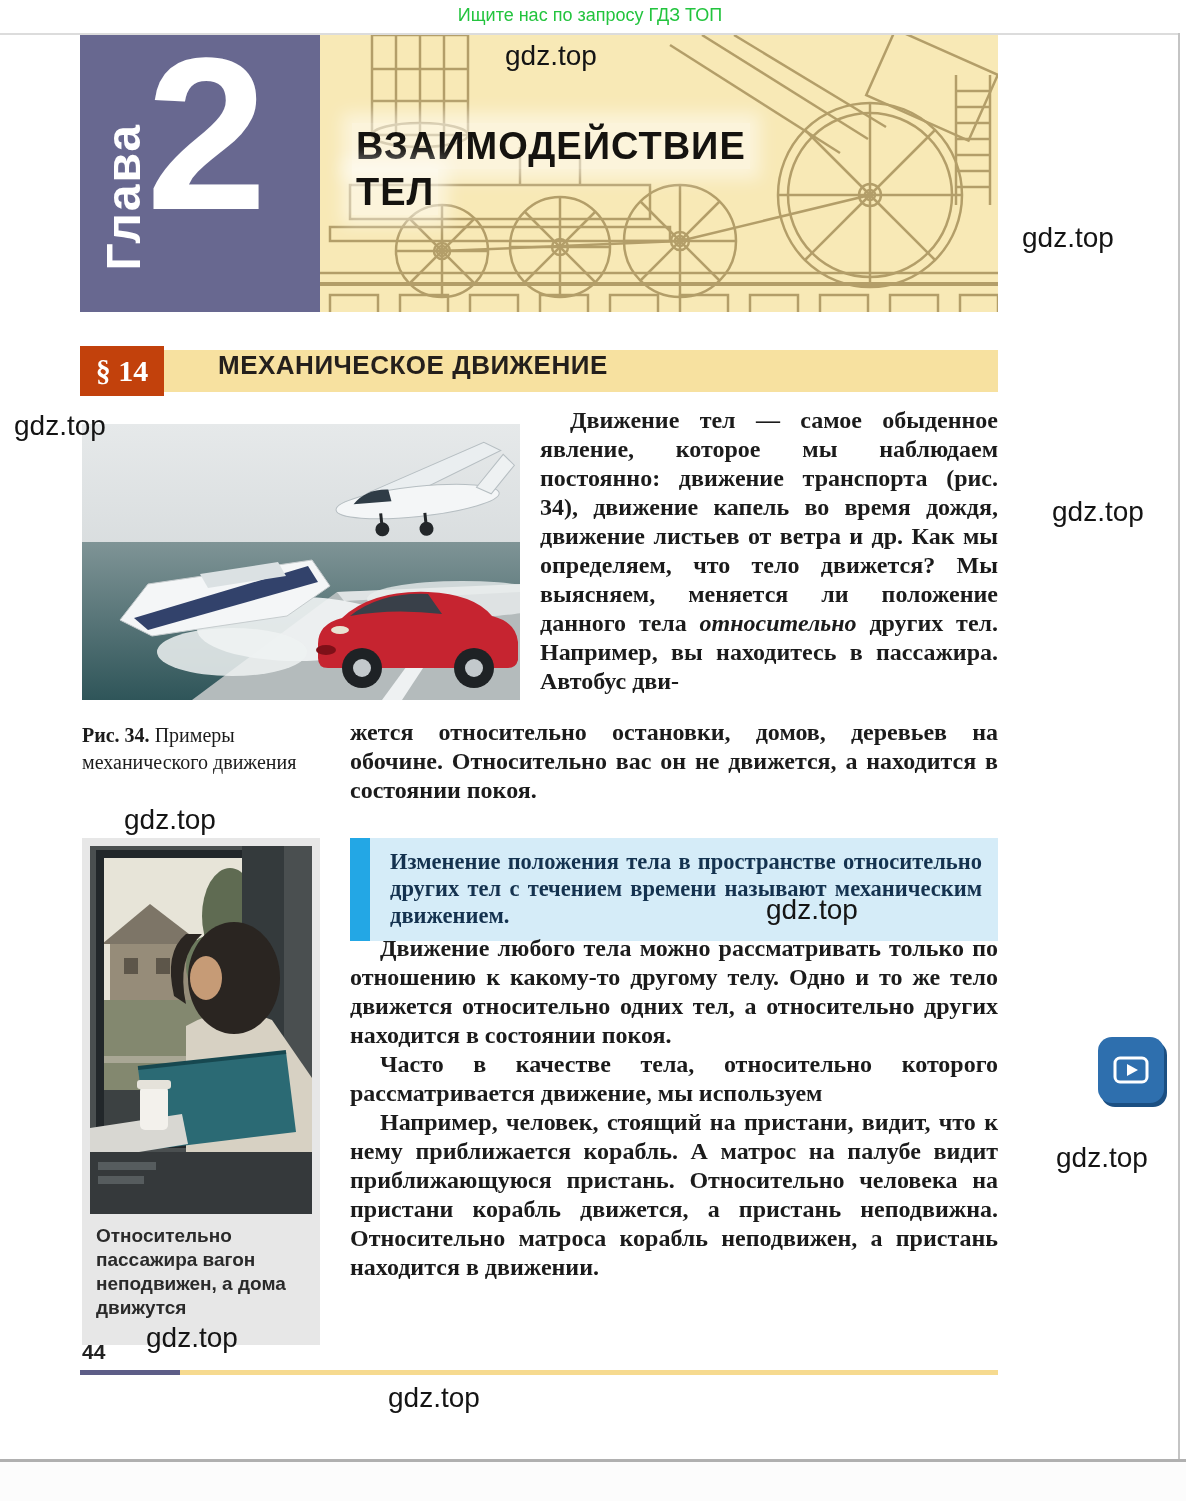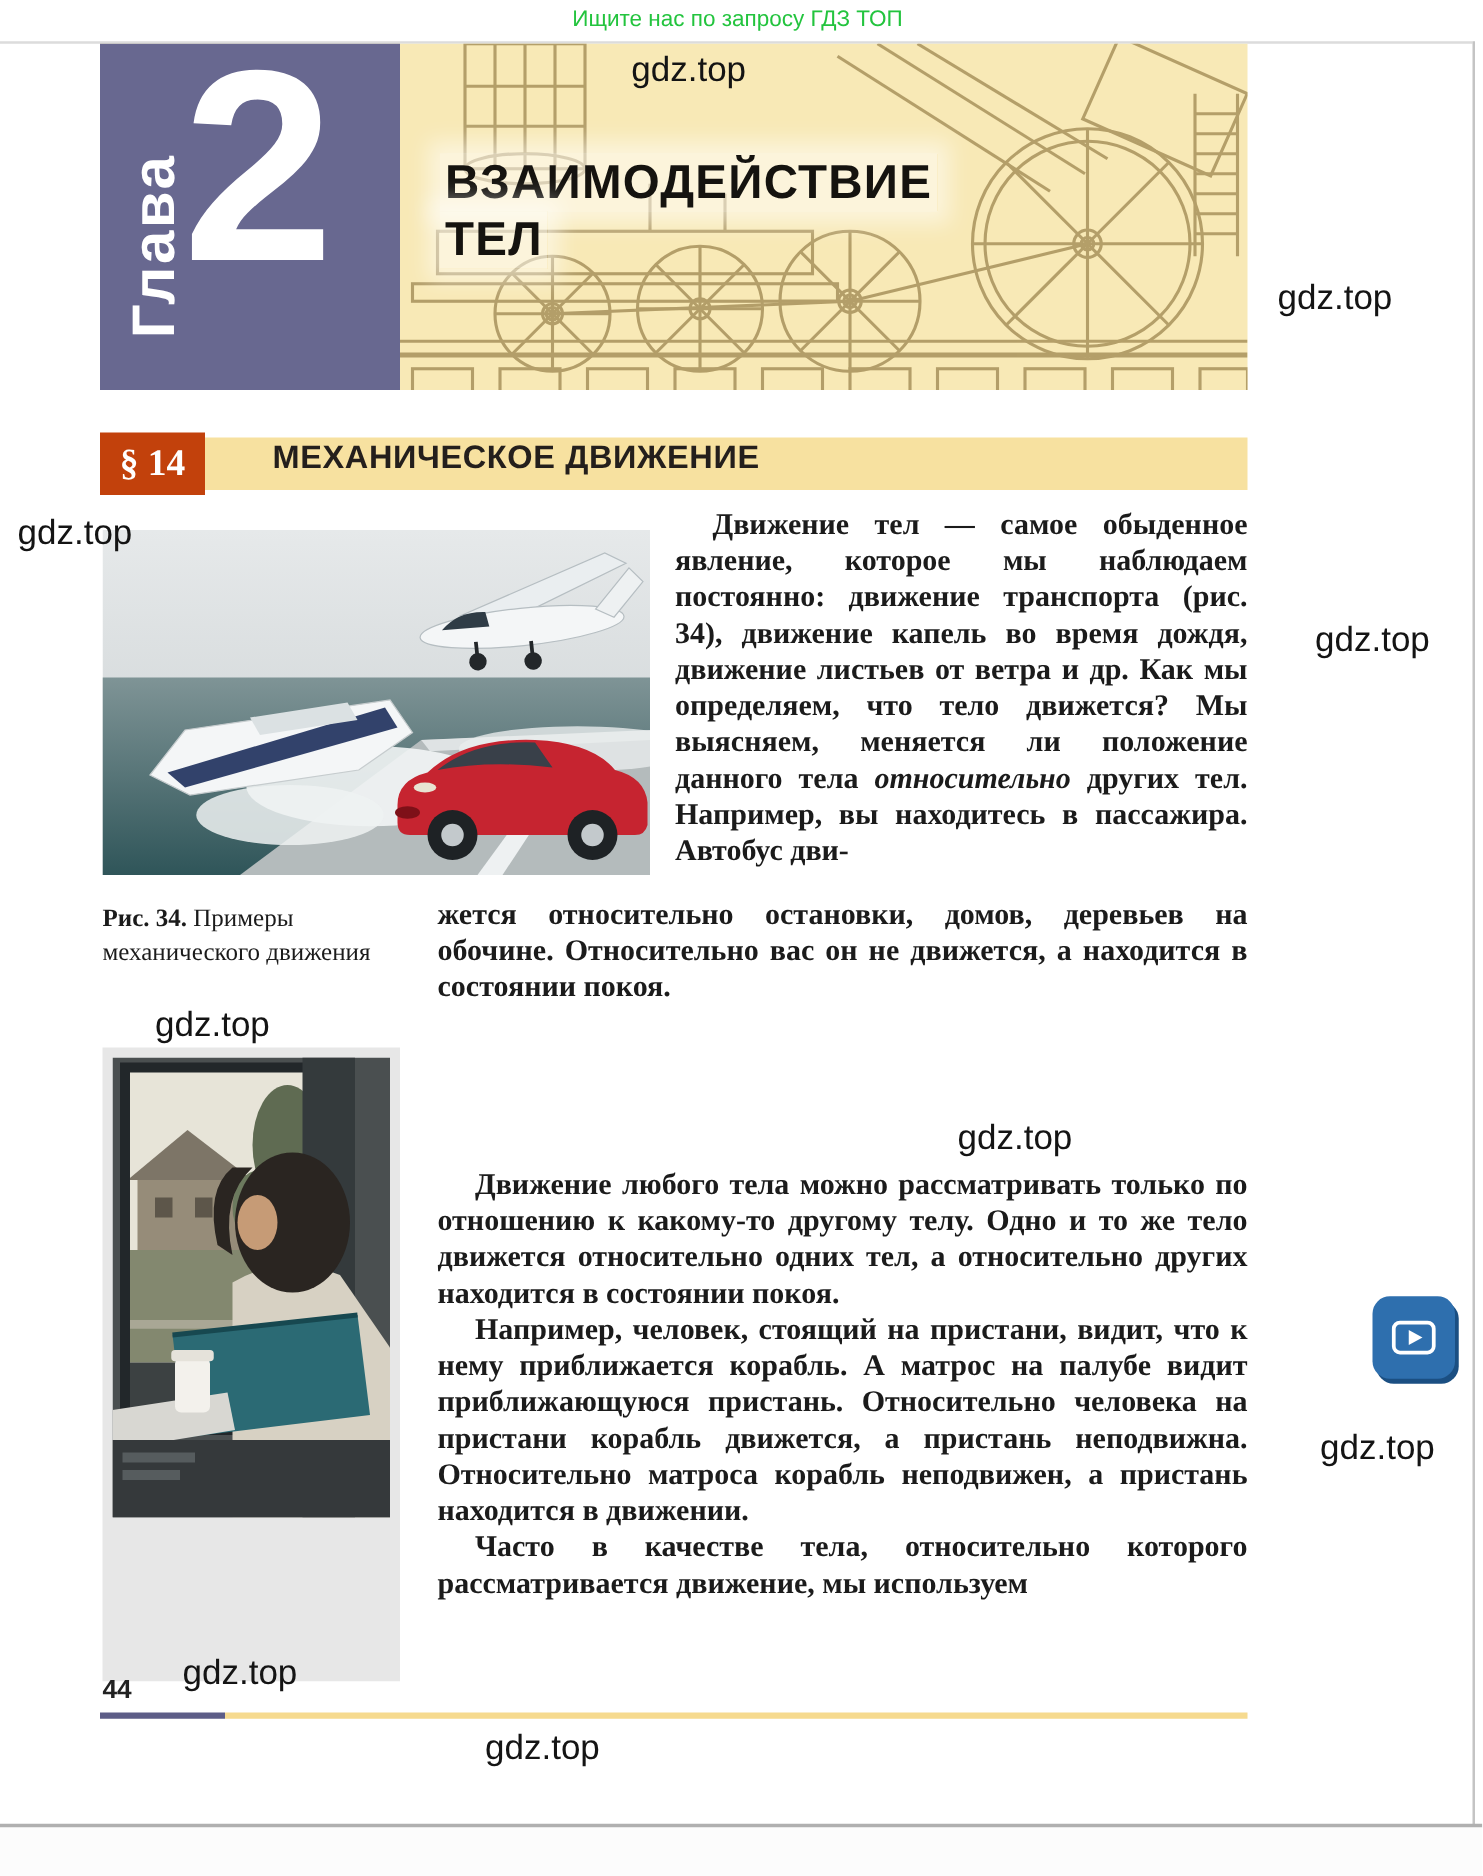--- a/index.html
+++ b/index.html
@@ -230,25 +230,26 @@
 
   <div class="figcap">
     <b>Рис. 34.</b><span> Примеры механического движения</span>
   </div>
 
   <div class="p-first bodytext">
     <span>Движение тел — самое обыденное явление, которое мы наблюдаем постоянно: движение транспорта (рис. 34), движение капель во время дождя, движение листьев от ветра и др. Как мы определяем, что тело движется? Мы выясняем, меняется ли положение данного тела </span><i>относительно</i><span> других тел. Например, вы находитесь в пассажира. Автобус дви-</span>
   </div>
   <div class="p-cont bodytext">жется относительно остановки, домов, деревьев на обочине. Относительно вас он не движется, а находится в состоянии покоя.</div>
 
+  <div class="defbox">Изменение положения тела в пространстве относительно других тел с течением времени называют механическим движением.</div>
 
   <div class="p-main bodytext">
     <p>Движение любого тела можно рассматривать только по отношению к какому-то другому телу. Одно и то же тело движется относительно одних тел, а относительно других находится в состоянии покоя.</p>
+    <p>Часто в качестве тела, относительно которого рассматривается движение, мы используем</p>
     <p>Например, человек, стоящий на пристани, видит, что к нему приближается корабль. А матрос на палубе видит приближающуюся пристань. Относительно человека на пристани корабль движется, а пристань неподвижна. Относительно матроса корабль неподвижен, а пристань находится в движении.</p>
-    <p>Часто в качестве тела, относительно которого рассматривается движение, мы используем</p>
   </div>
 
   <div class="photo-card">
     <svg class="photo" width="222" height="368" viewBox="0 0 222 368">
       <rect width="222" height="368" fill="#4a4f50"></rect>
       <rect x="10" y="8" width="150" height="290" fill="#e7e4d8"></rect>
       <polygon points="12,98 60,58 112,98" fill="#7d7567"></polygon>
       <rect x="20" y="98" width="84" height="56" fill="#968c79"></rect>
       <rect x="34" y="112" width="14" height="16" fill="#5d564a"></rect>
       <rect x="66" y="112" width="14" height="16" fill="#5d564a"></rect>
@@ -265,20 +266,21 @@
       <path d="M112 88 q-26 24 -16 70 l-12 -8 q-10 -44 12 -62 z" fill="#2a2521"></path>
       <polygon points="48,222 196,206 206,286 58,304" fill="#2b6a74"></polygon>
       <line x1="48" y1="222" x2="196" y2="206" stroke="#174850" stroke-width="4"></line>
       <polygon points="0,282 92,268 98,298 0,314" fill="#d8d7d2"></polygon>
       <rect x="50" y="240" width="28" height="44" rx="5" fill="#f3f1ec"></rect>
       <rect x="47" y="234" width="34" height="9" rx="3" fill="#e5e2da"></rect>
       <rect x="0" y="306" width="222" height="62" fill="#35393b"></rect>
       <rect x="8" y="316" width="58" height="8" fill="#565c5e"></rect>
       <rect x="8" y="330" width="46" height="8" fill="#565c5e"></rect>
     </svg>
+    <div class="photo-cap">Относительно пассажира вагон неподвижен, а дома движутся</div>
   </div>
 
   <div class="pagenum">44</div>
   <div class="rule-purple"></div>
   <div class="rule-yellow"></div>
 
   <div class="video-btn">
     <svg width="36" height="28" viewBox="0 0 36 28">
       <rect x="2" y="2" width="32" height="24" rx="5" fill="none" stroke="#ffffff" stroke-width="3"></rect>
       <polygon points="14,8 25,14 14,20" fill="#ffffff"></polygon>

